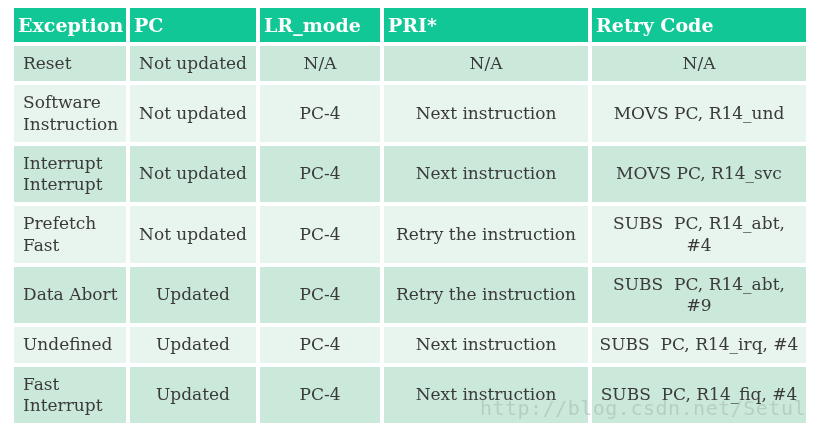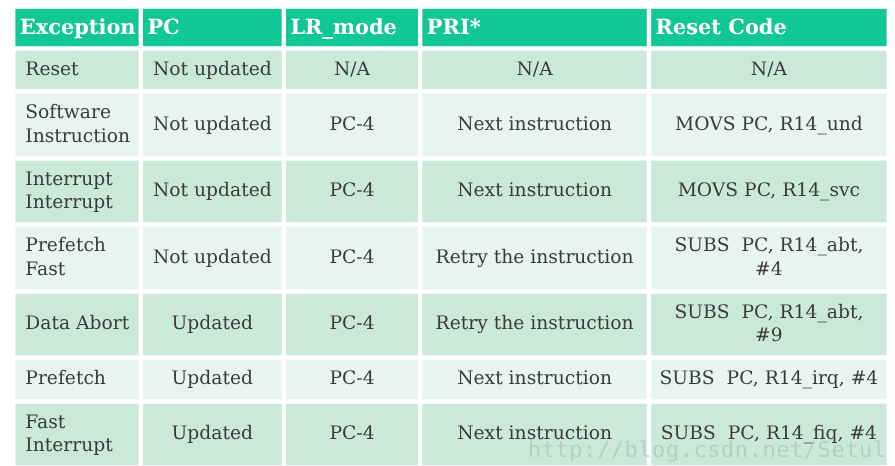--- a/index.html
+++ b/index.html
@@ -67,21 +67,21 @@
     <col style="width:120px">
     <col style="width:204px">
     <col style="width:214px">
   </colgroup>
   <thead>
     <tr id="header-row">
         <th>Exception</th>
         <th>PC</th>
         <th>LR_mode</th>
         <th>PRI*</th>
-        <th>Reset Code</th>
+        <th>Retry Code</th>
       </tr>
   </thead>
   <tbody id="tbody">
       <tr class="dark">
         <td>Reset</td>
         <td>Not updated</td>
         <td>N/A</td>
         <td>N/A</td>
         <td>N/A</td>
       </tr>
@@ -107,21 +107,21 @@
         <td>SUBS  PC, R14_abt, #4</td>
       </tr>
       <tr class="dark">
         <td>Data Abort</td>
         <td>Updated</td>
         <td>PC-4</td>
         <td>Retry the instruction</td>
         <td>SUBS  PC, R14_abt, #9</td>
       </tr>
       <tr class="light">
-        <td>Prefetch</td>
+        <td>Undefined</td>
         <td>Updated</td>
         <td>PC-4</td>
         <td>Next instruction</td>
         <td>SUBS  PC, R14_irq, #4</td>
       </tr>
       <tr class="dark">
         <td>Fast Interrupt</td>
         <td>Updated</td>
         <td>PC-4</td>
         <td>Next instruction</td>

